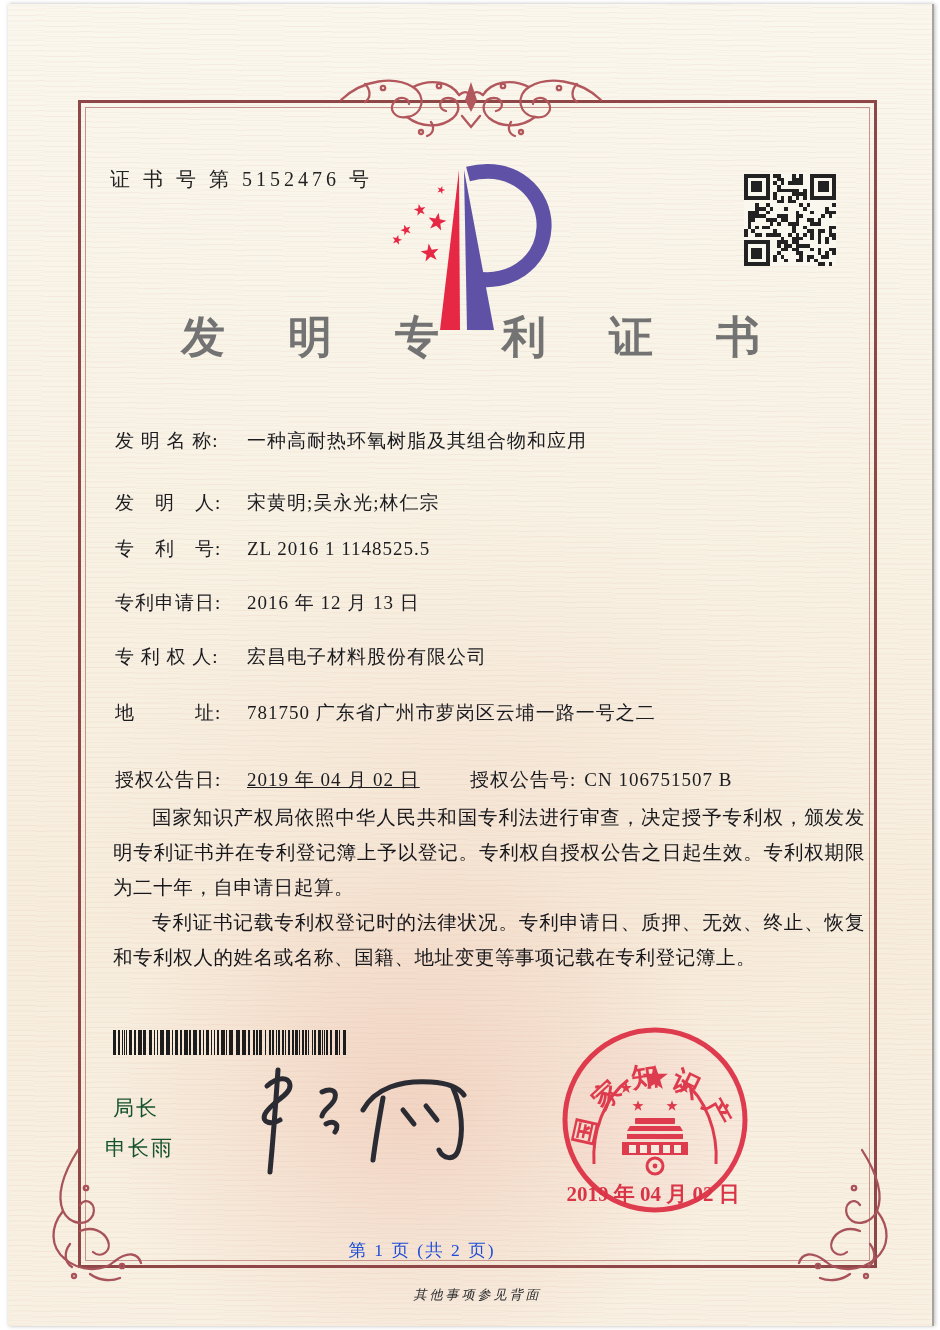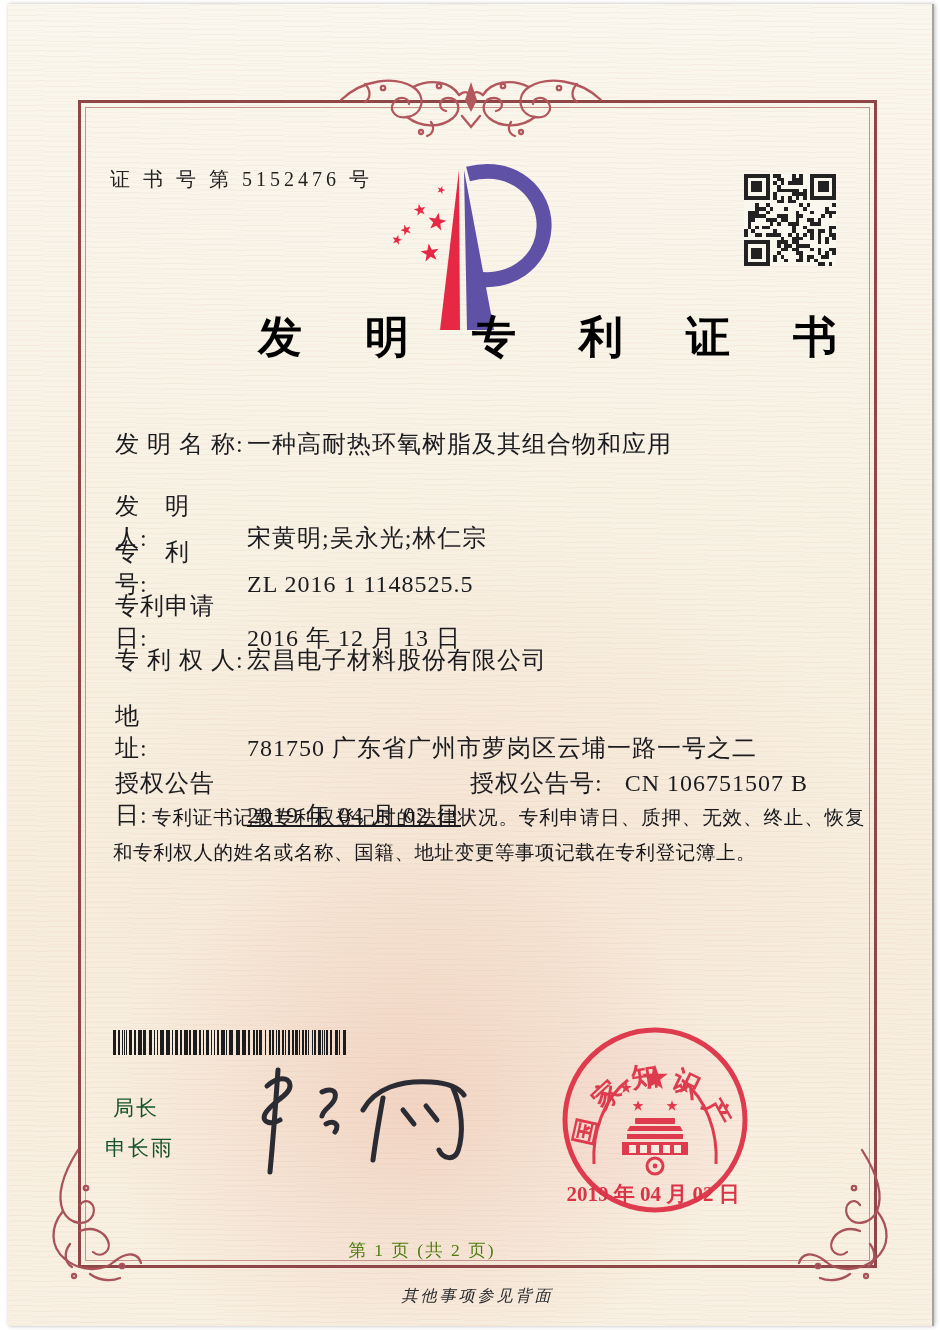--- a/index.html
+++ b/index.html
@@ -30,39 +30,39 @@
     border:3px solid #8e4646;box-sizing:border-box;
   }
   .frame-inner{
     position:absolute;left:4px;top:4px;right:4px;bottom:4px;
     border:1px solid #c5938b;
   }
   .certno{
     left:110px;top:166px;font-size:20px;letter-spacing:4px;color:#222;
   }
   .title{
-    left:78px;top:308px;width:785px;text-align:right;
-    font-size:44px;font-weight:bold;color:#000000;
+    left:78px;top:308px;width:785px;text-align:center;
+    font-size:44px;font-weight:bold;color:#737373;
     letter-spacing:26px;text-indent:26px;
   }
-  .frow{position:absolute;left:115px;width:760px;font-size:24px;color:#1b1b20;}
+  .frow{position:absolute;left:115px;width:760px;font-size:19px;color:#1b1b20;}
   .flabel{display:inline-block;width:132px;letter-spacing:1px;}
   .fvalue{letter-spacing:1px;}
   .gpair2{position:absolute;left:355px;top:0;}
   .paras{
     left:113px;top:800px;width:752px;font-size:19.5px;line-height:35px;
     letter-spacing:.6px;color:#17171c;text-align:justify;
   }
   .paras p{margin:0;text-indent:2em;}
   .signer{font-size:21px;letter-spacing:2px;color:#14532d;}
   .footer-page{
-    left:78px;top:1238px;width:688px;text-align:center;font-size:17.5px;letter-spacing:2px;color:#4d7c0f;
+    left:78px;top:1238px;width:688px;text-align:center;font-size:17.5px;letter-spacing:2px;color:#1d4ed8;
   }
   .back-note{
-    left:78px;top:1286px;width:799px;text-align:center;font-size:16px;letter-spacing:3px;
+    left:78px;top:1286px;width:799px;text-align:center;font-size:13px;letter-spacing:3px;
     font-style:italic;color:#2a2a2e;
   }
   svg{display:block;}
 </style>
 </head>
 <body>
 
 <div class="abs paper"></div>
 <div class="abs texture"></div>
 
@@ -429,25 +429,26 @@
 </div>
 <div class="abs frow" style="top:644px;">
   <span class="flabel">专 利 权 人:</span><span class="fvalue">宏昌电子材料股份有限公司</span>
 </div>
 <div class="abs frow" style="top:700px;">
   <span class="flabel">地　　　址:</span><span class="fvalue">781750 广东省广州市萝岗区云埔一路一号之二</span>
 </div>
 <div class="abs frow" style="top:767px;text-decoration:underline;">
   <span class="flabel">授权公告日:</span><span class="fvalue">2019 年 04 月 02 日</span>
   <span class="gpair2">
-    <span class="flabel" style="width:auto;margin-right:22px;">授权公告号:</span><span class="fvalue">CN 106751507 B</span>
+    <span class="flabel" style="width:auto;margin-right:8px;">授权公告号:</span><span class="fvalue">CN 106751507 B</span>
   </span>
 </div>
 
 <div class="abs paras">
+  <p>国家知识产权局依照中华人民共和国专利法进行审查，决定授予专利权，颁发发明专利证书并在专利登记簿上予以登记。专利权自授权公告之日起生效。专利权期限为二十年，自申请日起算。</p>
   <p>专利证书记载专利权登记时的法律状况。专利申请日、质押、无效、终止、恢复和专利权人的姓名或名称、国籍、地址变更等事项记载在专利登记簿上。</p>
 </div>
 
 <svg class="abs" style="left:113px;top:1030px;shape-rendering:crispEdges;" width="233" height="25" viewBox="0 0 233 25">
   <g id="barcode-bars" fill="#1c1c1c">
       <rect x="0" y="0" width="3" height="25"></rect>
       <rect x="5" y="0" width="2" height="25"></rect>
       <rect x="9" y="0" width="1" height="25"></rect>
       <rect x="11" y="0" width="1" height="25"></rect>
       <rect x="13" y="0" width="1" height="25"></rect>

